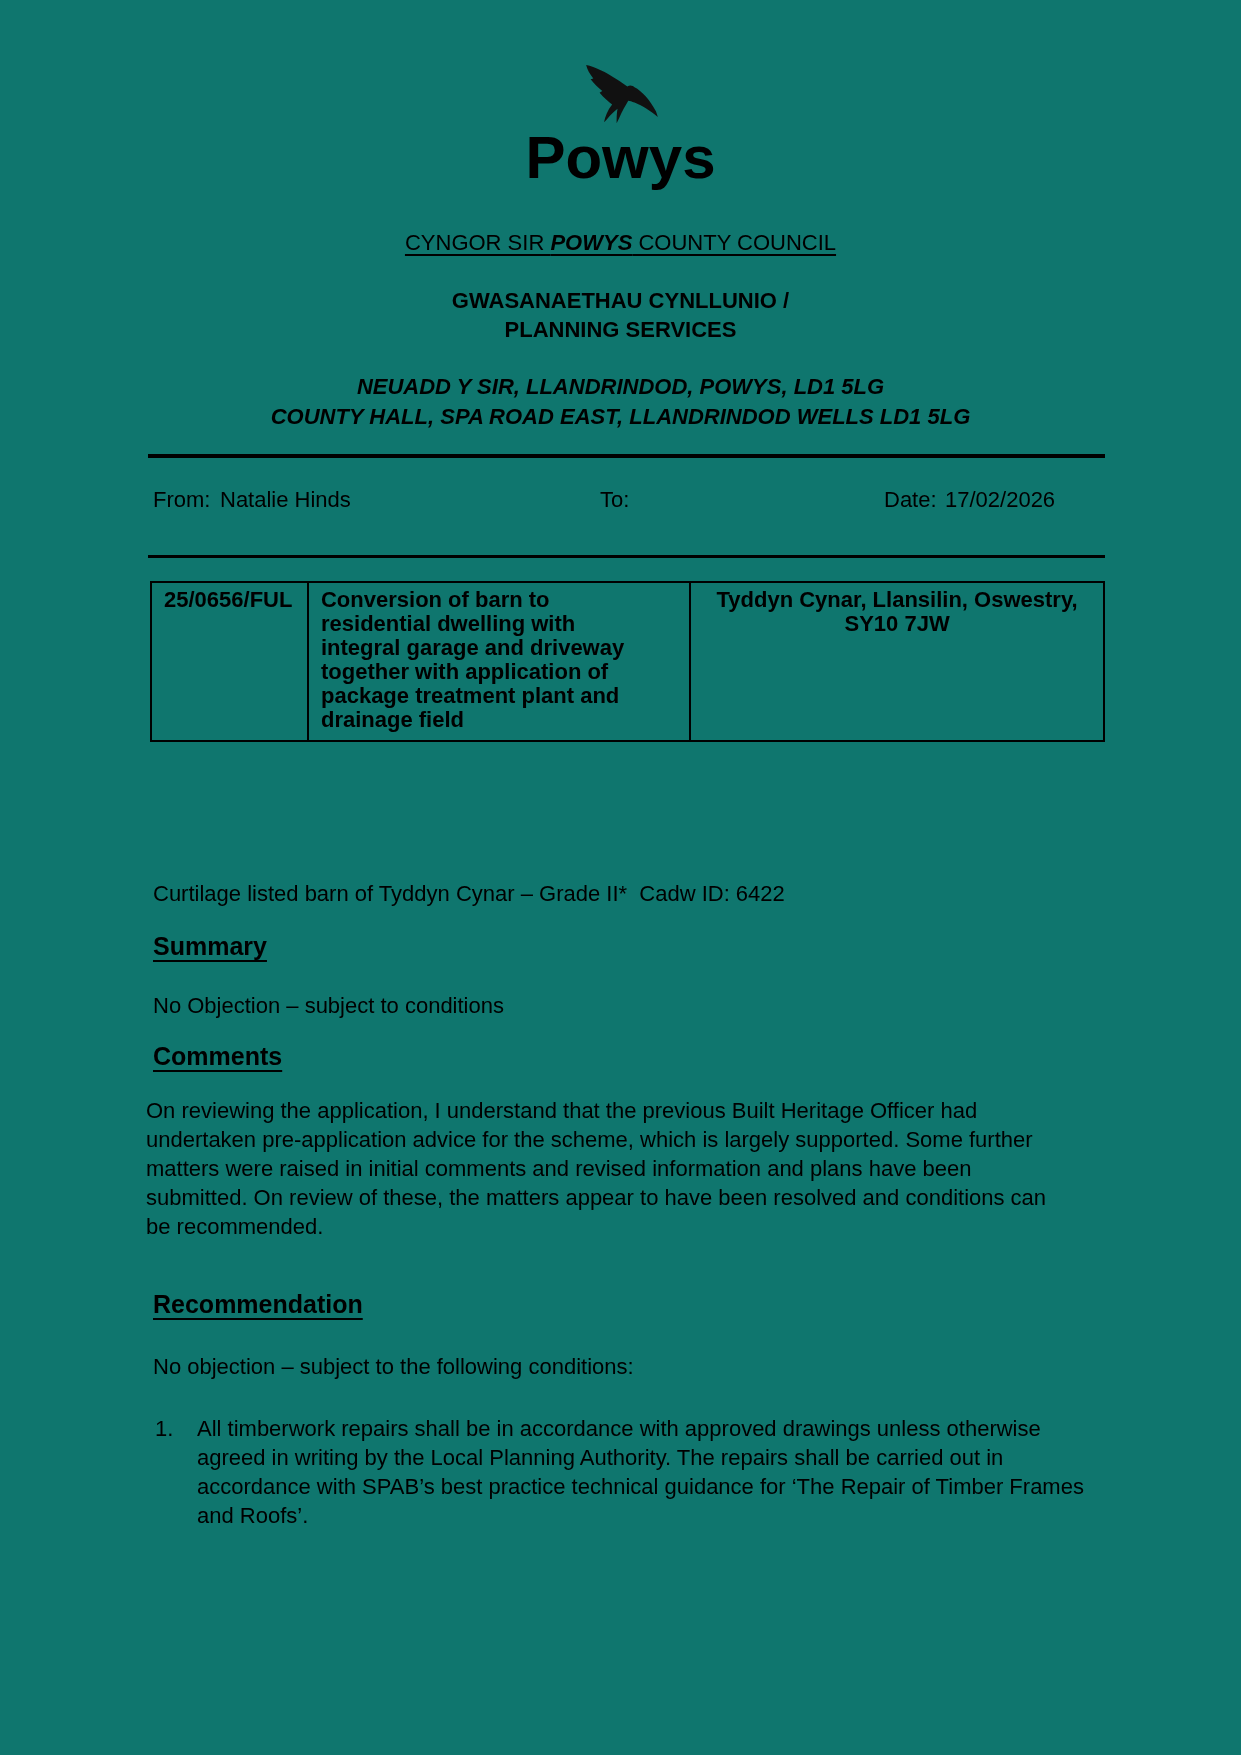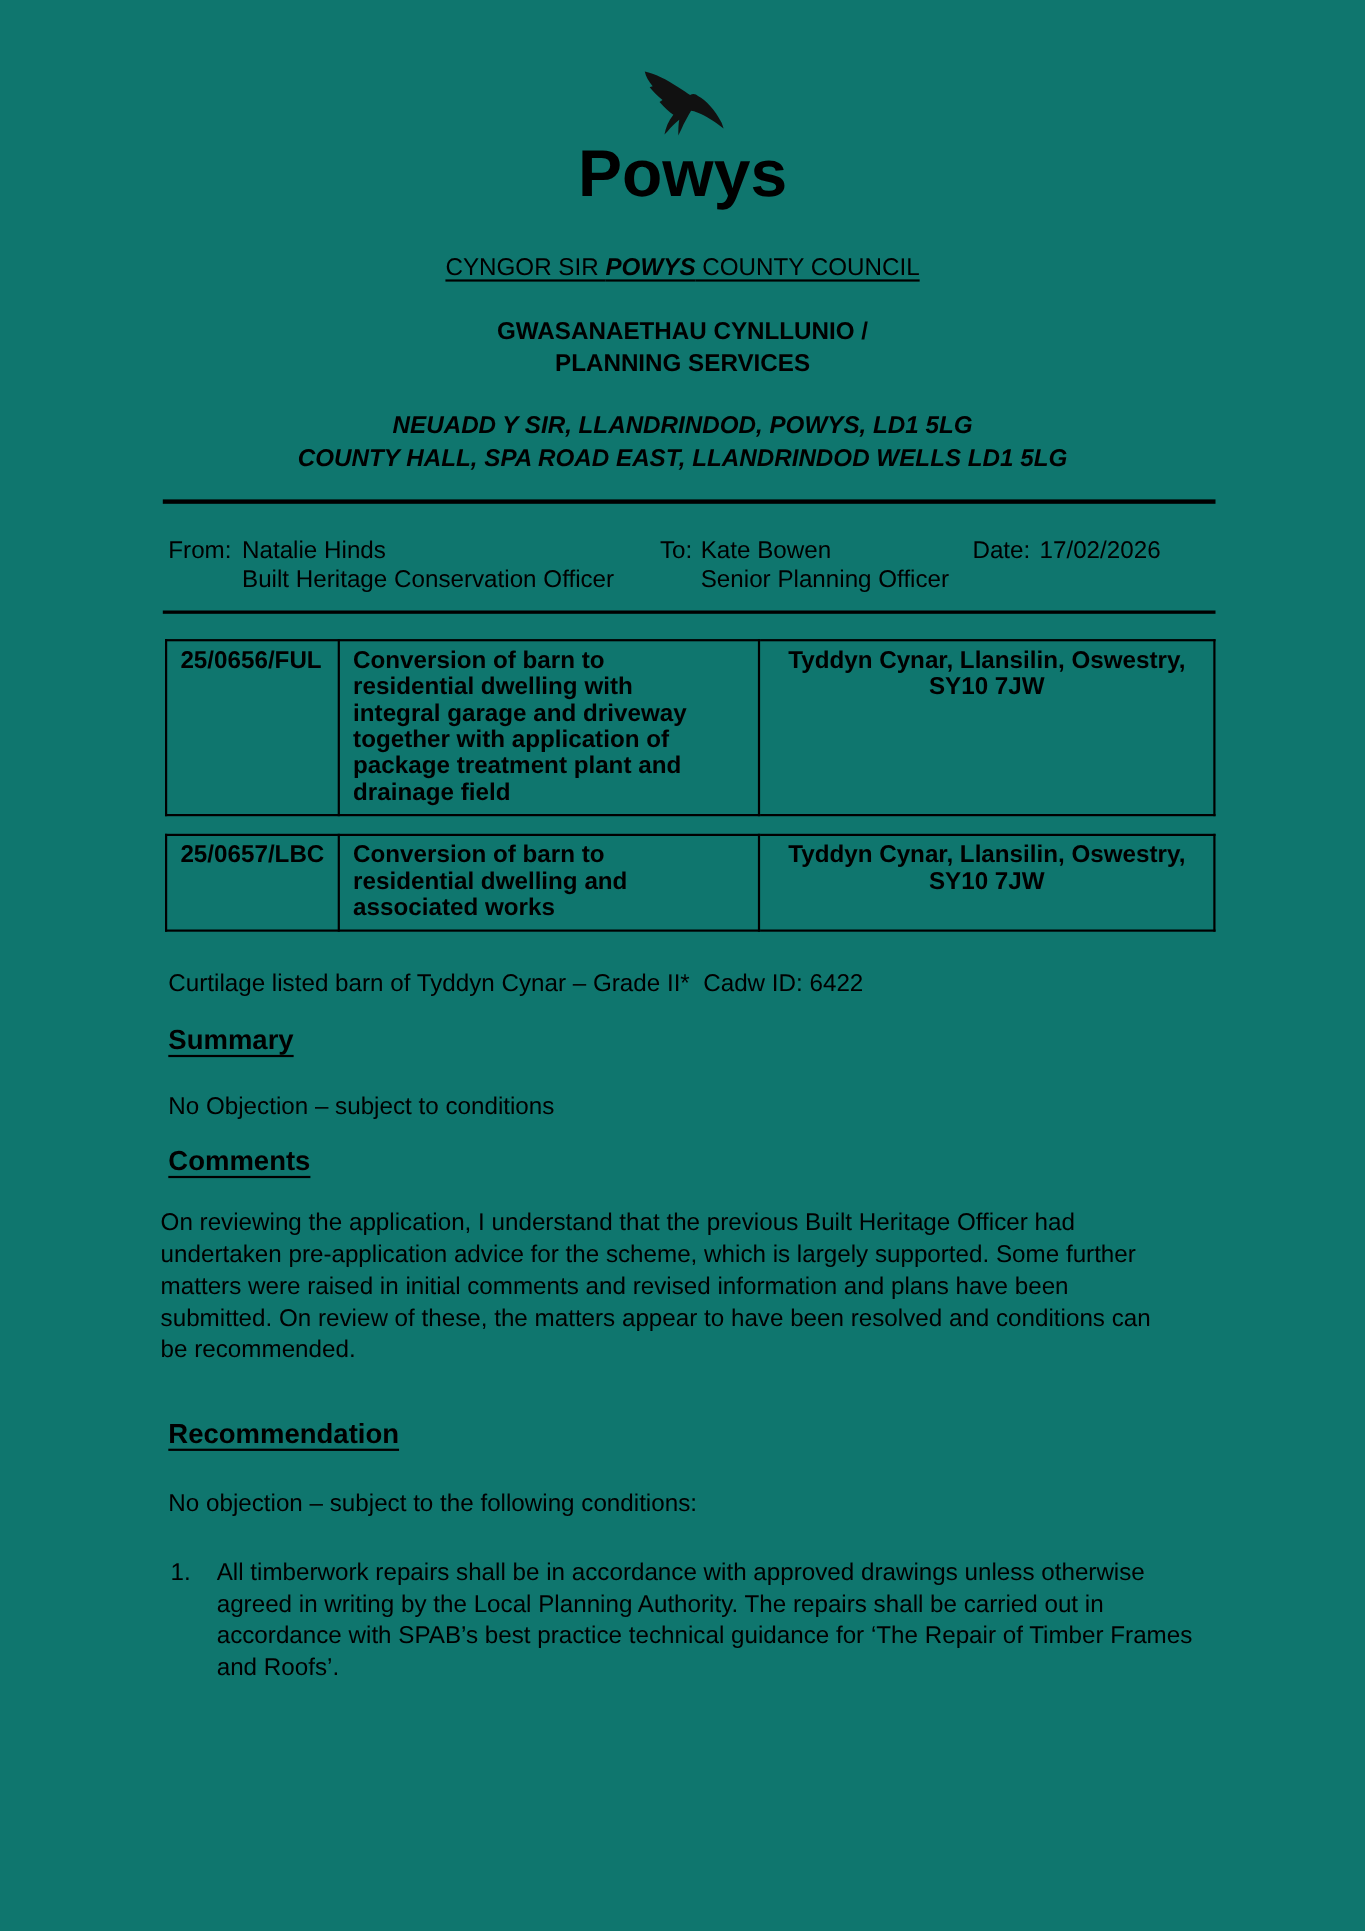--- a/index.html
+++ b/index.html
@@ -106,57 +106,43 @@
     <div>COUNTY HALL, SPA ROAD EAST, LLANDRINDOD WELLS LD1 5LG</div>
   </div>
 
   <div class="rule rule1"></div>
 
   <div class="memo">
     <div class="memo-col memo-from">
       <span class="lbl">From:</span>
       <span>
         <div>Natalie Hinds</div>
-        <div>Built Heritage Conservation Officer</div>
       </span>
     </div>
     <div class="memo-col memo-to">
       <span class="lbl">To:</span>
-      <span>
-        <div>Kate Bowen</div>
-        <div>Senior Planning  Officer</div>
-      </span>
     </div>
     <div class="memo-col memo-date">
       <span class="lbl">Date:</span>
       <span>17/02/2026</span>
     </div>
   </div>
 
   <div class="rule rule2"></div>
 
   <table class="app app-1">
     <tbody>
         <tr>
       <td class="c-ref">25/0656/FUL</td>
       <td class="c-desc">Conversion of barn to residential dwelling with integral garage and driveway together with application of package treatment plant and drainage field</td>
       <td class="c-addr">Tyddyn Cynar, Llansilin, Oswestry, SY10 7JW</td>
     </tr>
   </tbody>
     </table>
 
-  <table class="app app-2">
-    <tbody>
-        <tr>
-      <td class="c-ref">25/0657/LBC</td>
-      <td class="c-desc">Conversion of barn to residential dwelling and associated works</td>
-      <td class="c-addr">Tyddyn Cynar, Llansilin, Oswestry, SY10 7JW</td>
-    </tr>
-  </tbody>
-    </table>
 
   <div class="abs body-text listing-note">Curtilage listed barn of Tyddyn Cynar – Grade II*  Cadw ID: 6422</div>
 
   <div class="sec-head h-summary">Summary</div>
   <div class="abs body-text p-summary">No Objection – subject to conditions</div>
 
   <div class="sec-head h-comments">Comments</div>
   <div class="abs body-text p-comments">On reviewing the application, I understand that the previous Built Heritage Officer had undertaken pre-application advice for the scheme, which is largely supported. Some further matters were raised in initial comments and revised information and plans have been submitted. On review of these, the matters appear to have been resolved and conditions can be recommended.</div>
 
   <div class="sec-head h-recommendation">Recommendation</div>

